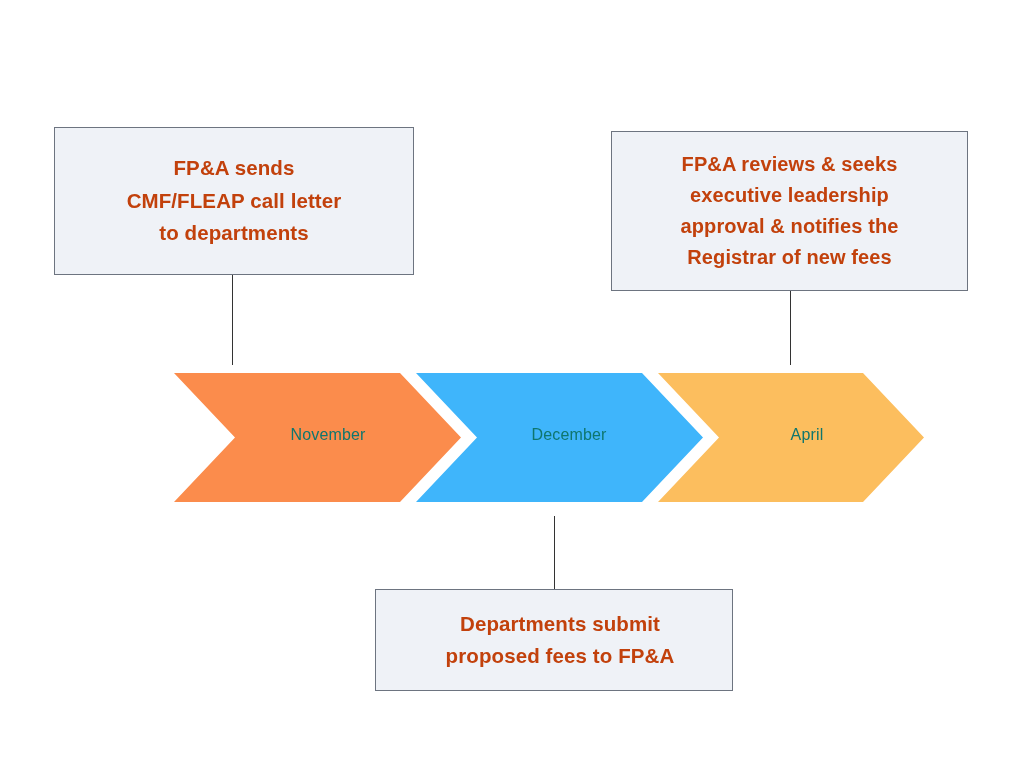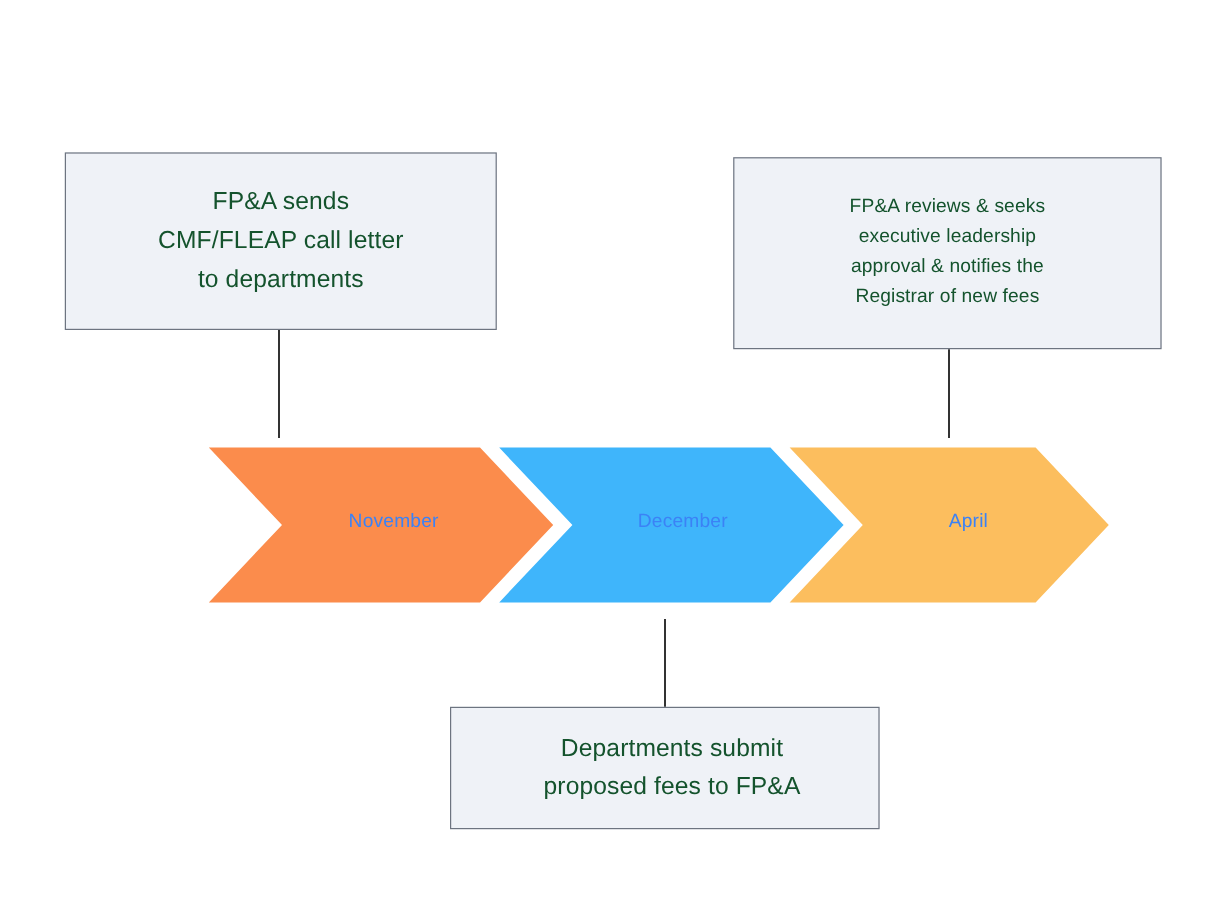--- a/index.html
+++ b/index.html
@@ -32,22 +32,22 @@
     background: #eff2f7;
     border: 1.6px solid #6d7480;
     display: flex;
     align-items: center;
     justify-content: center;
     text-align: center;
   }
   .callout-text {
     font-size: 20.5px;
     line-height: 1.58;
-    color: #14532d;
-    font-weight: 400;
+    color: #c2410c;
+    font-weight: 700;
     letter-spacing: 0.1px;
     white-space: pre-line;
     padding: 0 8px;
   }
   #callout-left {
     left: 54px;
     top: 127px;
     width: 360px;
     height: 148px;
   }
@@ -58,30 +58,30 @@
     height: 160px;
   }
   #callout-bottom {
     left: 375px;
     top: 589px;
     width: 358px;
     height: 102px;
     padding-left: 12px;
   }
   #callout-right .callout-text {
-    font-size: 16px;
+    font-size: 20px;
     line-height: 1.55;
   }
 
   
   .chevron-label {
     position: absolute;
     transform: translate(-50%, -50%);
     font-size: 16px;
-    color: #3b82f6;
+    color: #0f766e;
     letter-spacing: 0.15px;
     white-space: nowrap;
     pointer-events: none;
   }
 </style>
 </head>
 <body>
 
 <div id="diagram-root" style="background: rgb(255, 255, 255);">
 

